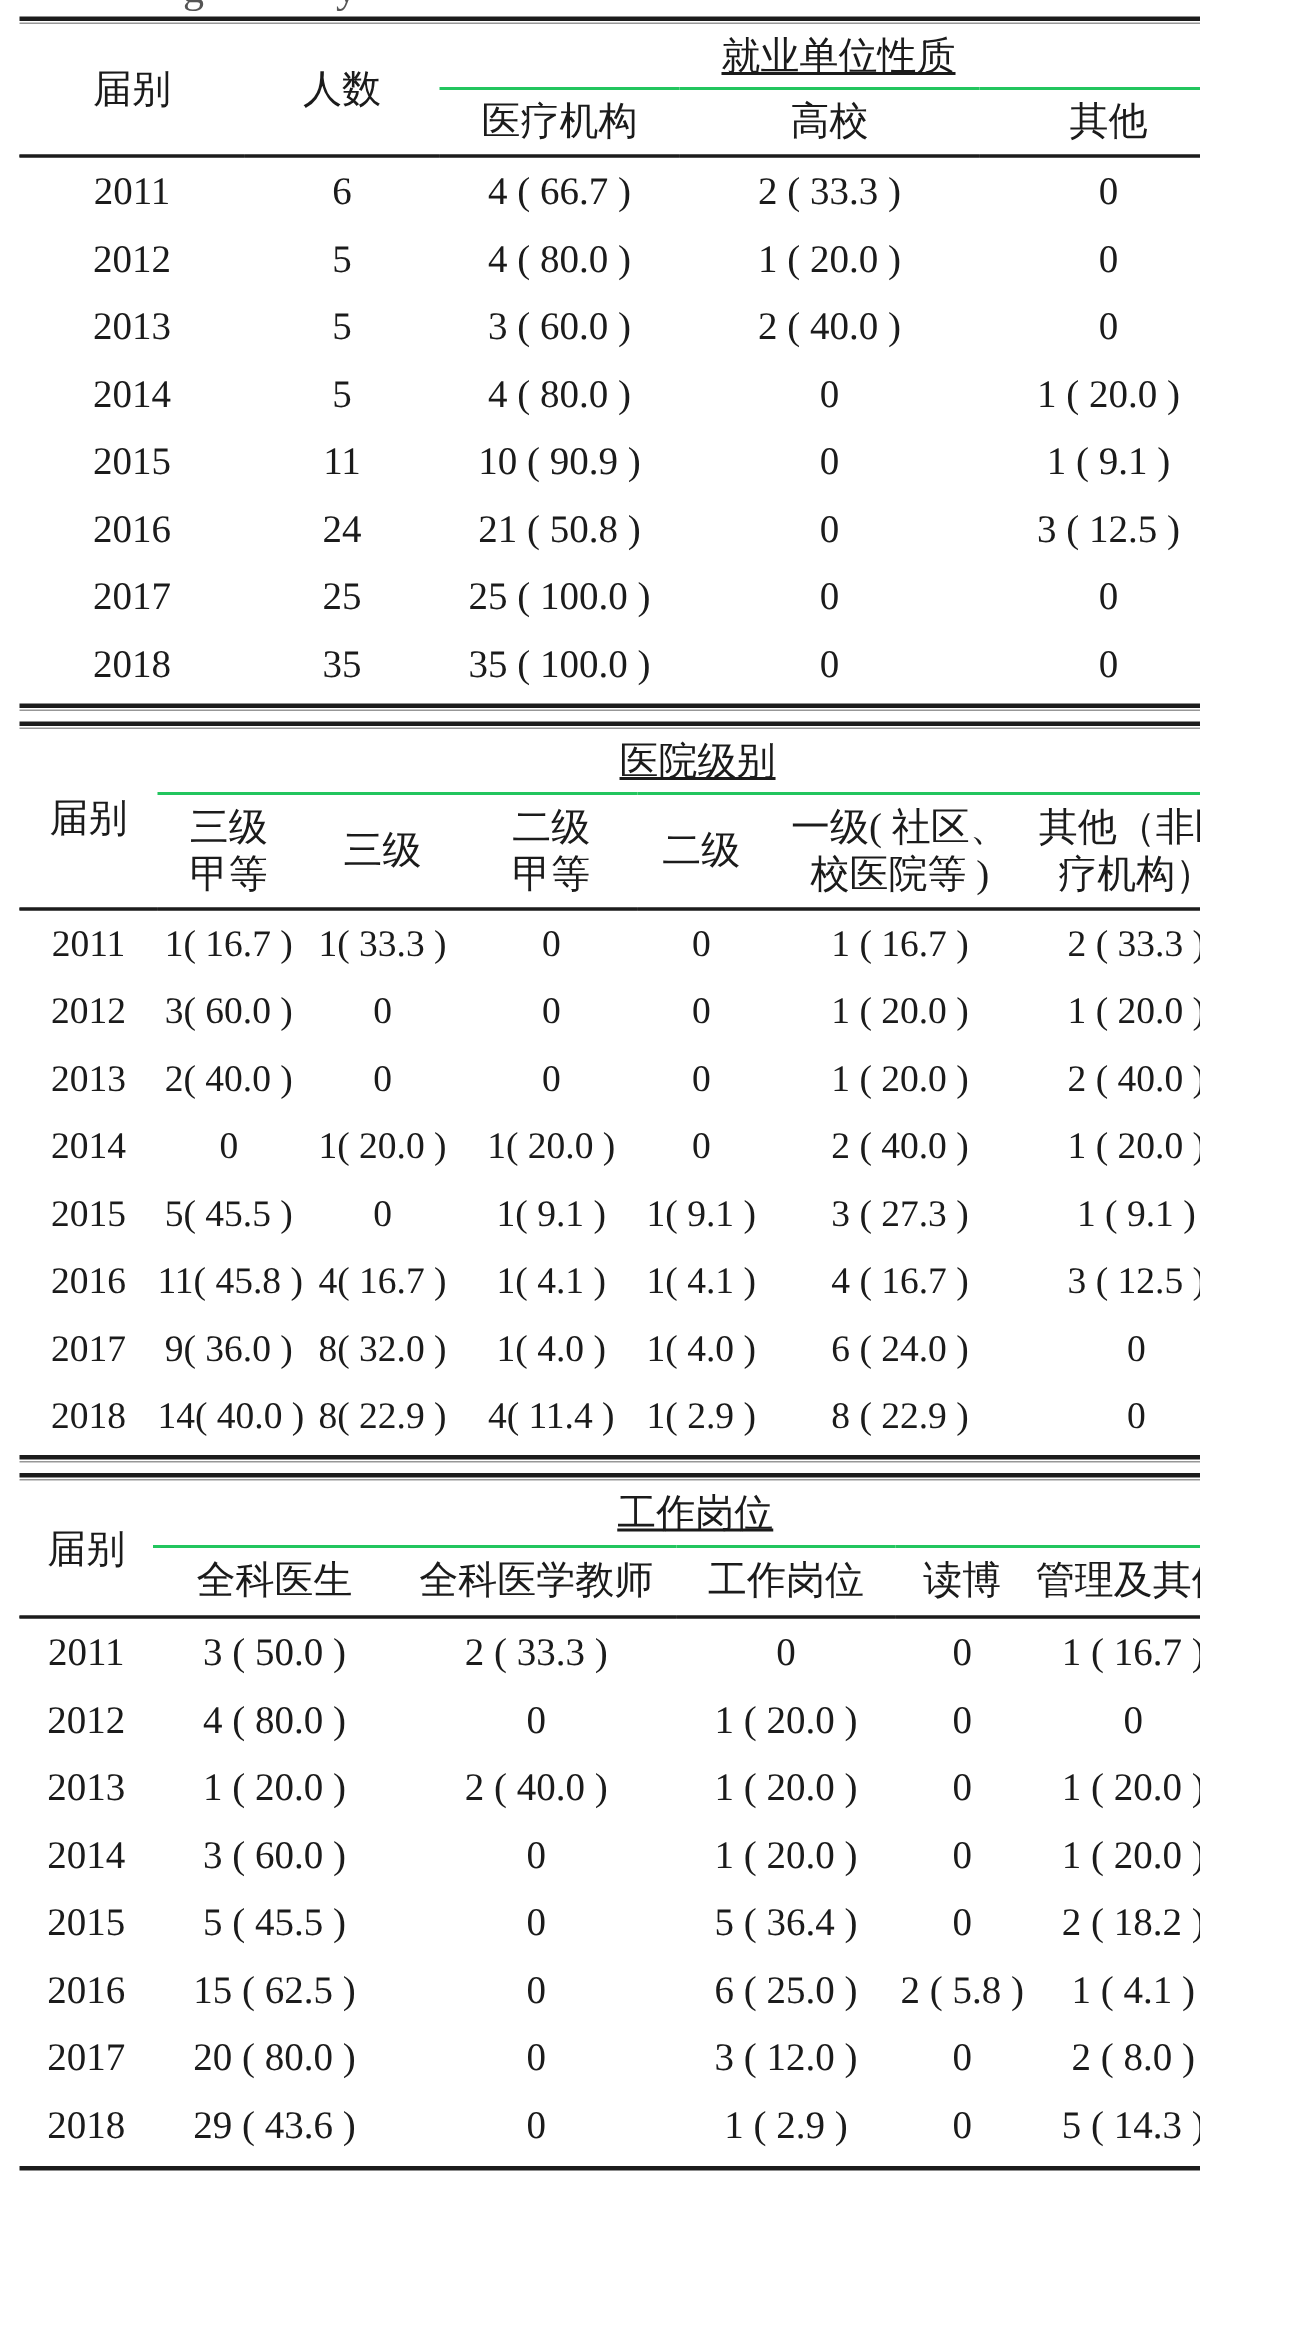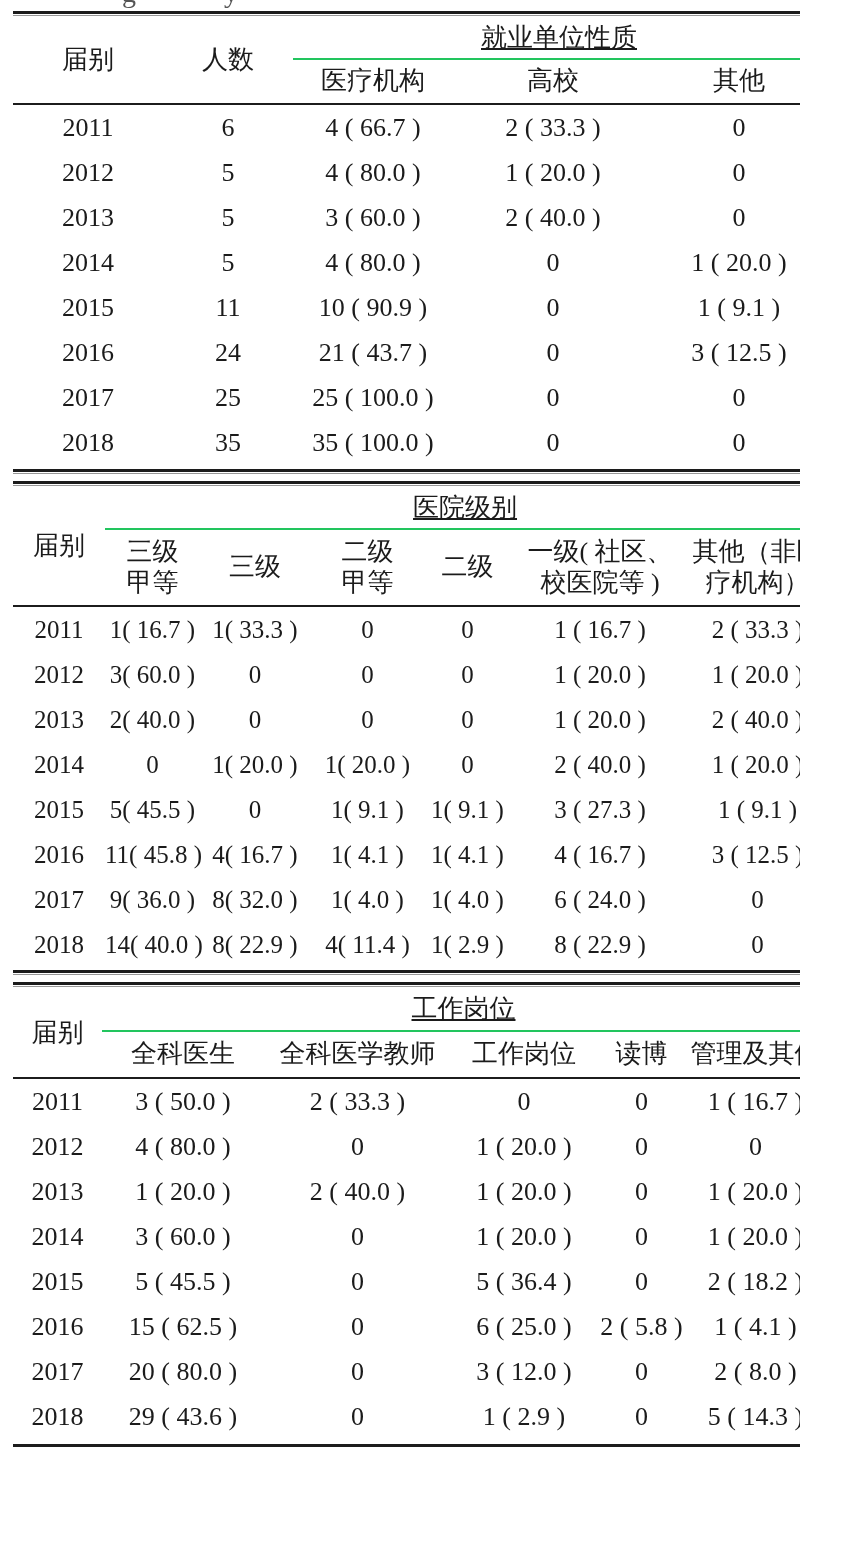--- a/index.html
+++ b/index.html
@@ -106,21 +106,21 @@
           <tr>
             <td>2015</td>
             <td>11</td>
             <td>10 ( 90.9 )</td>
             <td>0</td>
             <td>1 ( 9.1 )</td>
           </tr>
           <tr>
             <td>2016</td>
             <td>24</td>
-            <td>21 ( 43.7 )</td>
+            <td>21 ( 50.8 )</td>
             <td>0</td>
             <td>3 ( 12.5 )</td>
           </tr>
           <tr>
             <td>2017</td>
             <td>25</td>
             <td>25 ( 100.0 )</td>
             <td>0</td>
             <td>0</td>
           </tr>

